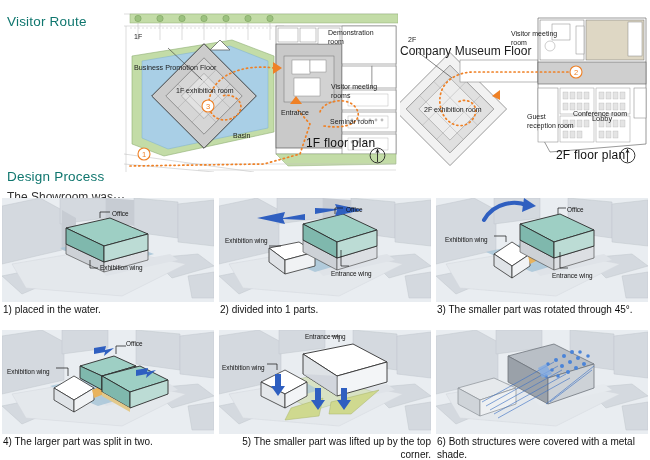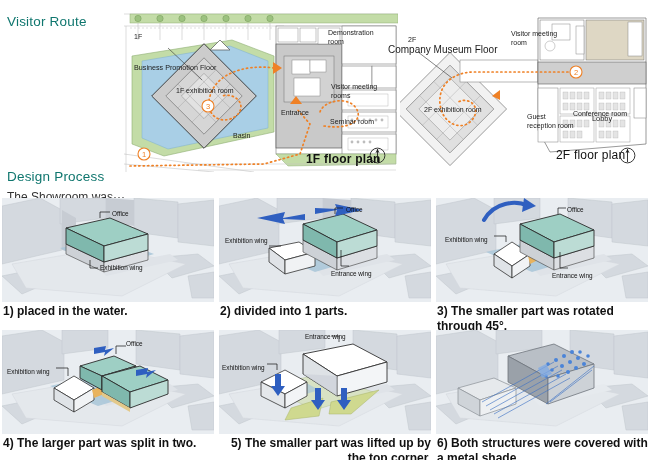--- a/index.html
+++ b/index.html
@@ -33,40 +33,40 @@
   #plan-1f { left: 124px; top: 4px; width: 274px; height: 168px; }
   #plan-2f { left: 400px; top: 4px; width: 248px; height: 168px; }
   .plan svg { display: block; }
 
   .plan-caption {
     position: absolute;
     font-size: 12px;
     color: #111;
     letter-spacing: .2px;
   }
-  #caption-1f { left: 306px; top: 152px; font-weight: bold; }
+  #caption-1f { left: 306px; top: 136px; }
   #caption-2f { left: 556px; top: 148px; }
   .compass { position: absolute; }
   #compass-1f { left: 369px; top: 147px; }
   #compass-2f { left: 619px; top: 147px; }
 
   .plan-label {
     position: absolute;
     font-size: 6.6px;
     color: #1b1b1b;
     line-height: 1.25;
     white-space: pre;
   }
 
   
   .panel { position: absolute; width: 212px; height: 126px; }
   .panel-img { position: absolute; left: 0; top: 0; width: 212px; height: 104px; overflow: hidden; background: #eceff3; }
   .panel-cap {
     position: absolute; left: 1px; top: 106px; width: 211px;
-    font-size: 12px; font-weight: bold; color: #111; line-height: 1.28;
+    font-size: 10px; font-weight: normal; color: #111; line-height: 1.28;
   }
   #panel-1 { left: 2px;   top: 198px; }
   #panel-2 { left: 219px; top: 198px; }
   #panel-3 { left: 436px; top: 198px; padding-left: 12px; }
   #panel-4 { left: 2px;   top: 330px; }
   #panel-5 { left: 219px; top: 330px; text-align: right; }
   #panel-6 { left: 436px; top: 330px; }
 
   .anno {
     position: absolute;
@@ -308,21 +308,21 @@
       <g>
         <circle cx="176" cy="68" r="6" fill="#fff" stroke="#ef8126" stroke-width="1.1"></circle>
         <text x="176" y="70.6" font-family="Liberation Sans, sans-serif" font-size="7.5" fill="#ef8126" text-anchor="middle">2</text>
       </g>
 
       <path d="M18 48 L52 74" stroke="#333" stroke-width=".6" fill="none"></path>
     </svg>
   </div>
 
   <div class="plan-label" style="left:408px; top:36px; font-size:7px;">2F</div>
-  <div class="plan-label" style="left:388px; top:44px; font-size:10px;">Company Museum Floor</div>
+  <div class="plan-label" style="left:400px; top:44px; font-size:12px;">Company Museum Floor</div>
   <div class="plan-label" style="left:424px; top:106px; font-size:7px;">2F exhibition room</div>
   <div class="plan-label" style="left:511px; top:30px; font-size:7px;">Visitor meeting
 room</div>
   <div class="plan-label" style="left:592px; top:70px; font-size:7.4px;margin-top:44px;">Lobby</div>
   <div class="plan-label" style="left:527px; top:113px; font-size:7px;">Guest
 reception room</div>
   <div class="plan-label" style="left:573px; top:110px; font-size:7px;">Conference room</div>
 
   <div class="plan-caption" id="caption-2f">2F floor plan</div>
   <div class="compass" id="compass-2f">

